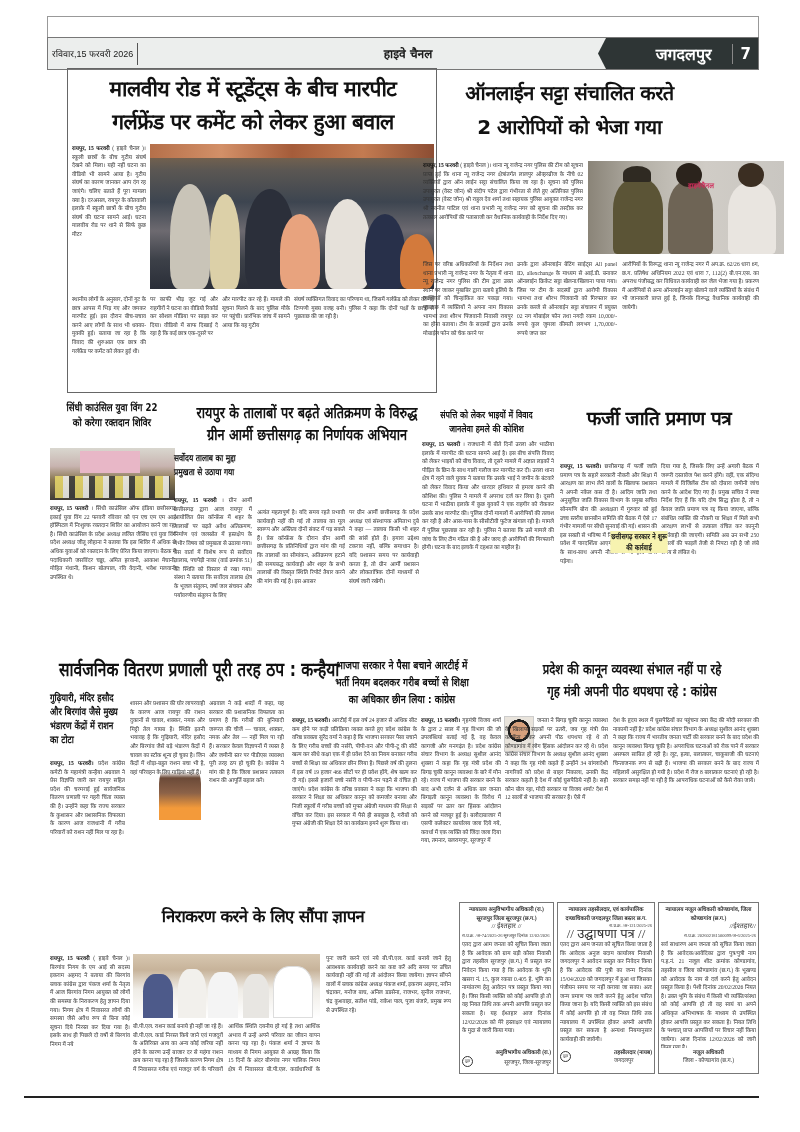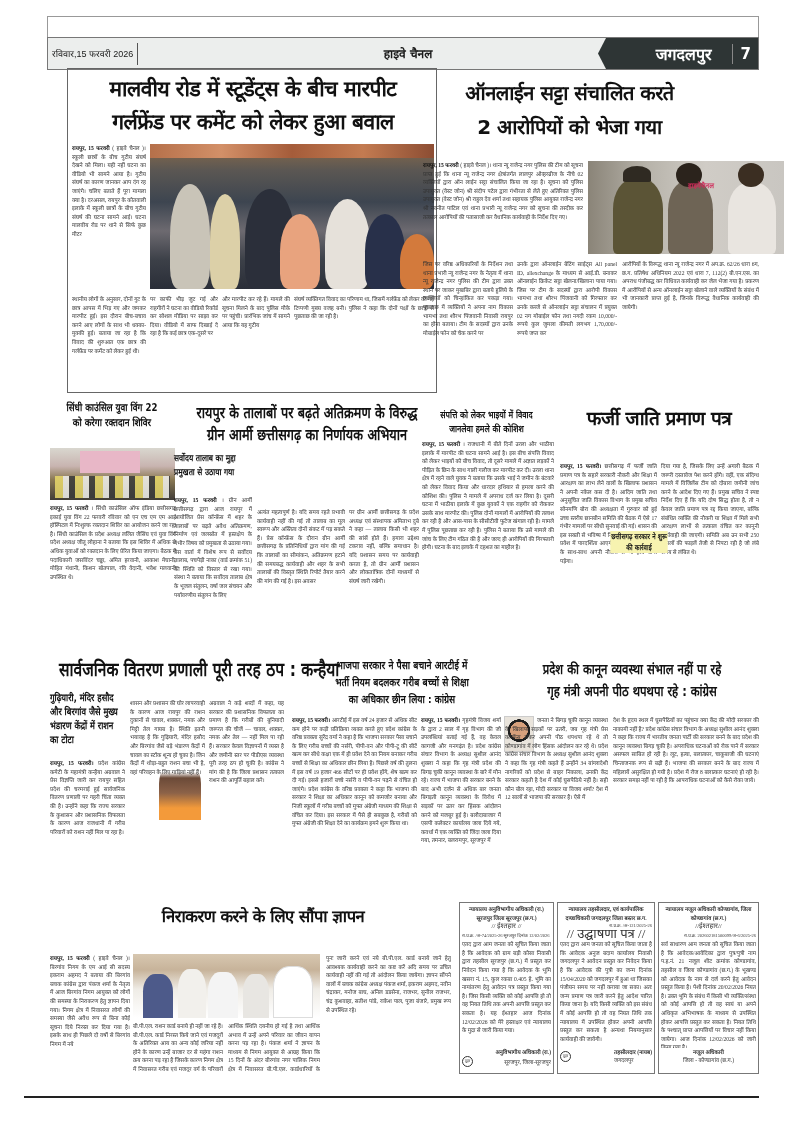--- a/index.html
+++ b/index.html
@@ -250,21 +250,21 @@
     <div style="display:flex;align-items:center;justify-content:space-between;">
       <span style="width:11px;height:11px;border:1px solid #333;border-radius:50%;font-size:3.5px;line-height:9px;text-align:center;">मुहर</span>
       <div style="text-align:center;">
         <div class="txt" style="height:8px;font-weight:bold;">तहसीलदार (नायब)</div>
         <div class="txt" style="height:8px;">जगदलपुर</div>
       </div>
     </div>
   </div>
   <div class="box" style="left:611px;top:886px;width:101px;height:172px;padding:2px;">
     <div class="txt" style="text-align:center;font-weight:bold;height:auto;max-height:18px;">न्यायालय नजूल अधिकारी कोण्डागांव, जिला कोण्डागांव (छ.ग.)</div>
-    <div class="txt" style="text-align:center;font-size:7px;height:10px;">//ईश्तहार//</div>
+    <div class="txt" style="text-align:right;font-size:7px;height:10px;">//ईश्तहार//</div>
     <div class="txt" style="text-align:right;font-size:4.5px;height:8px;">रा.प्र.क्र. 202602181500099/अ-6/2025-26</div>
     <div class="txt" style="height:108px;">सर्व साधारण आम जनता को सूचित किया जाता है कि आवेदक/आवेदिका द्वारा पुत्र/पुत्री नाम प.ह.नं. 21 नजूल शीट क्रमांक कोण्डागांव, तहसील व जिला कोण्डागांव (छ.ग.) के भूखण्ड को आवेदक के नाम से दर्ज करने हेतु आवेदन प्रस्तुत किया है। पेशी दिनांक 20/02/2026 नियत है। उक्त भूमि के संबंध में किसी भी व्यक्ति/संस्था को कोई आपत्ति हो तो वह स्वयं या अपने अधिकृत अभिभाषक के माध्यम से उपस्थित होकर आपत्ति प्रस्तुत कर सकता है। नियत तिथि के पश्चात् प्राप्त आपत्तियों पर विचार नहीं किया जायेगा। आज दिनांक 12/02/2026 को जारी किया गया है।</div>
     <div class="txt" style="text-align:center;font-weight:bold;height:8px;">नजूल अधिकारी</div>
     <div class="txt" style="text-align:center;height:8px;">जिला - कोण्डागांव (छ.ग.)</div>
   </div>
 
   <div class="rule" style="left:-23px;top:1080px;width:735px;height:2px;"></div>
 </div>
 
 </body></html>

